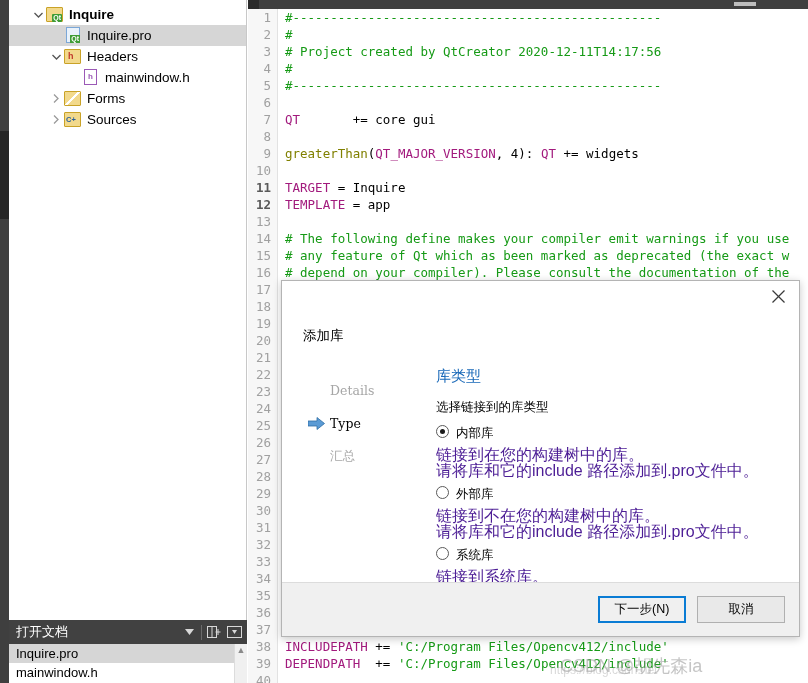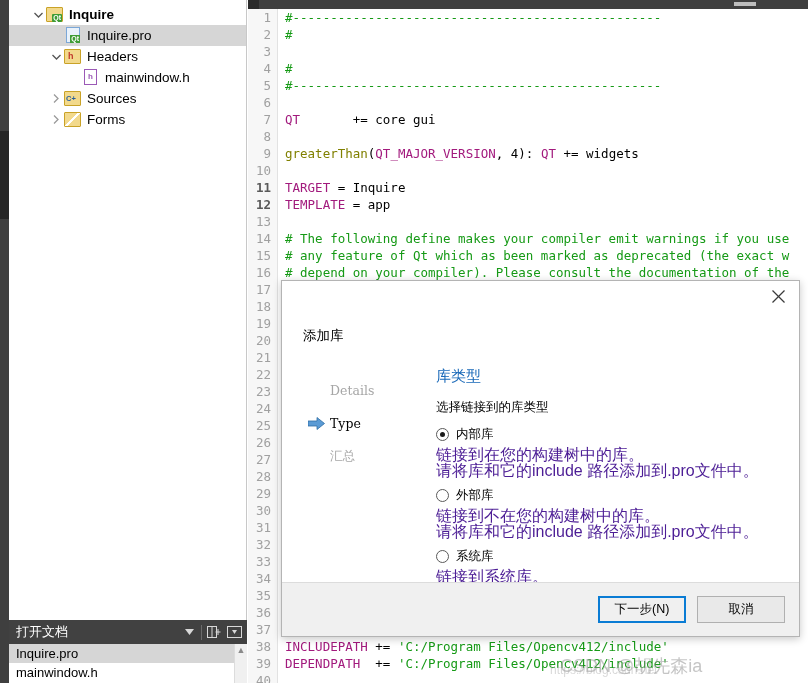--- a/index.html
+++ b/index.html
@@ -215,21 +215,21 @@
   .nav-item.current .nav-label { color: #000; }
   .nav-item .nav-label { color: #a6a6a6; }
   .dlg-content {
     flex: 1; padding: 10px 14px 0 6px;
   }
   .lib-title {
     color: #1868b8; font-size: 15px; margin-bottom: 13px;
   }
   .lib-sub { font-size: 12.5px; color: #000; margin-bottom: 9px; }
   .radio-row {
-    display: flex; align-items: center; height: 18px; margin-bottom: 4px;
+    display: flex; align-items: flex-start; height: 18px; margin-bottom: 4px;
   }
   .radio {
     width: 13px; height: 13px; border-radius: 50%;
     border: 1px solid #5a5a5a; background: #fff;
     margin-right: 7px; position: relative; flex: 0 0 13px;
   }
   .radio.checked::after {
     content: ""; position: absolute; left: 3px; top: 3px;
     width: 5px; height: 5px; border-radius: 50%; background: #1a1a1a;
   }
@@ -321,35 +321,35 @@
           <span class="tree-label">mainwindow.h</span>
         </div>
         <div class="tree-row">
           <span class="indent" style="width: 18px;"></span>
           <span class="arrow">
             <svg width="6" height="9" viewBox="0 0 6 9">
               <path d="M1 0.5 L5 4.5 L1 8.5" fill="none" stroke="#9a9a9a" stroke-width="1.3"></path>
             </svg>
           </span>
           <span class="tree-icon">
-            <span class="ic-folder-cpp" style="display: block;"></span>
-          </span>
-          <span class="tree-label">Sources</span>
+            <span class="ic-folder-form" style="display: block;"></span>
+          </span>
+          <span class="tree-label">Forms</span>
         </div>
         <div class="tree-row">
           <span class="indent" style="width: 18px;"></span>
           <span class="arrow">
             <svg width="6" height="9" viewBox="0 0 6 9">
               <path d="M1 0.5 L5 4.5 L1 8.5" fill="none" stroke="#9a9a9a" stroke-width="1.3"></path>
             </svg>
           </span>
           <span class="tree-icon">
-            <span class="ic-folder-form" style="display: block;"></span>
-          </span>
-          <span class="tree-label">Forms</span>
+            <span class="ic-folder-cpp" style="display: block;"></span>
+          </span>
+          <span class="tree-label">Sources</span>
         </div>
       </div>
   </div>
 
   <div class="opendocs">
     <div class="opendocs-header">
       <span class="opendocs-title">打开文档</span>
       <span class="od-btn">
         <svg width="9" height="6" viewBox="0 0 9 6">
             <path d="M0 0 L9 0 L4.5 6 Z" fill="#d8d8d8"></path>
@@ -379,21 +379,21 @@
   </div>
 
   <div class="editor">
     <div class="editor-topbar">
       <div class="tb-dark-left"></div>
       <div class="tb-light"></div>
     </div>
     <div class="code-area" id="code">
         <div class="code-line"><span class="ln">1</span><span class="ctext"><span class="cm">#-------------------------------------------------</span></span></div>
         <div class="code-line"><span class="ln">2</span><span class="ctext"><span class="cm">#</span></span></div>
-        <div class="code-line"><span class="ln">3</span></div>
+        <div class="code-line"><span class="ln">3</span><span class="ctext"><span class="cm"># Project created by QtCreator 2020-12-11T14:17:56</span></span></div>
         <div class="code-line"><span class="ln">4</span><span class="ctext"><span class="cm">#</span></span></div>
         <div class="code-line"><span class="ln">5</span><span class="ctext"><span class="cm">#-------------------------------------------------</span></span></div>
         <div class="code-line"><span class="ln">6</span><span class="ctext"></span></div>
         <div class="code-line"><span class="ln">7</span><span class="ctext"><span class="kw">QT</span><span class="tx">       += core gui</span></span></div>
         <div class="code-line"><span class="ln">8</span><span class="ctext"></span></div>
         <div class="code-line"><span class="ln">9</span><span class="ctext"><span class="fn">greaterThan</span><span class="tx">(</span><span class="kw">QT_MAJOR_VERSION</span><span class="tx">, 4): </span><span class="kw">QT</span><span class="tx"> += widgets</span></span></div>
         <div class="code-line"><span class="ln">10</span><span class="ctext"></span></div>
         <div class="code-line"><span class="ln cur">11</span><span class="ctext"><span class="kw">TARGET</span><span class="tx"> = Inquire</span></span></div>
         <div class="code-line"><span class="ln cur">12</span><span class="ctext"><span class="kw">TEMPLATE</span><span class="tx"> = app</span></span></div>
         <div class="code-line"><span class="ln">13</span><span class="ctext"></span></div>

